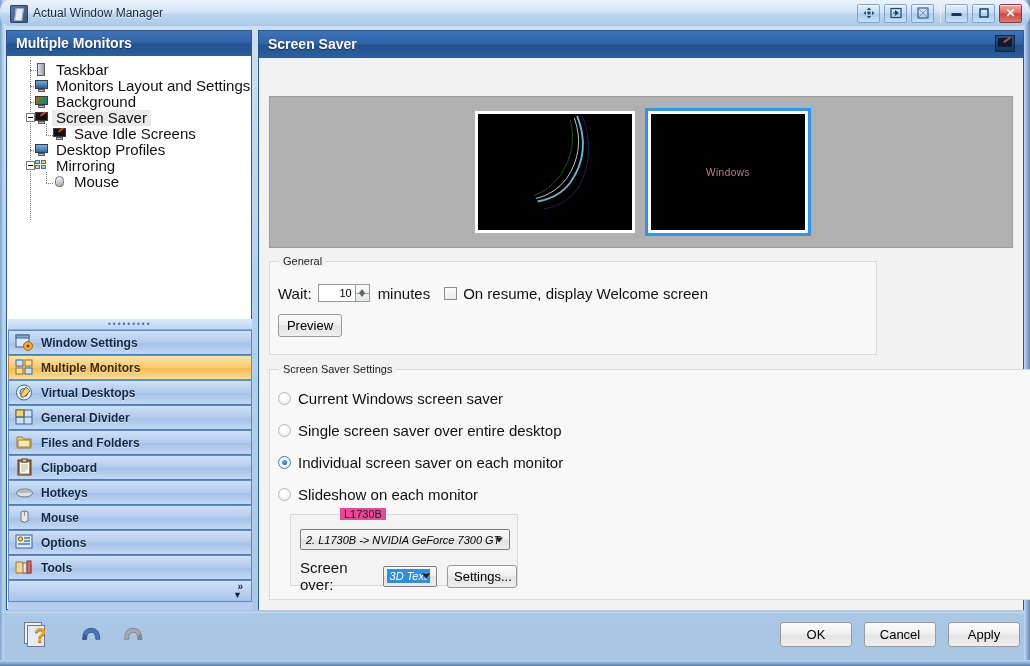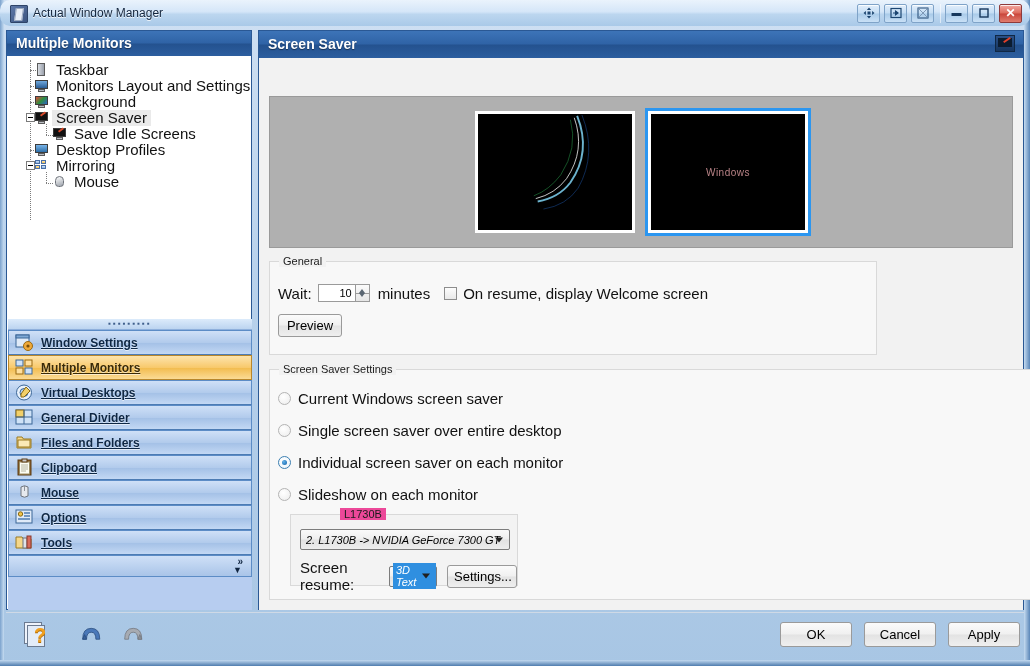--- a/index.html
+++ b/index.html
@@ -118,21 +118,20 @@
   #nav-gripper{height:10px;display:flex;align-items:center;justify-content:center;
     background:linear-gradient(180deg,#dcebfb,#bcd4f0);border-bottom:1px solid #8fb0dc;}
   #nav-gripper .dots{font-size:8px;letter-spacing:2px;color:#3f5f8c;line-height:6px;}
   .nav-item{
     height:25px;box-sizing:border-box;display:flex;align-items:center;gap:7px;
     padding-left:6px;cursor:pointer;
     background:linear-gradient(180deg,#cfe0f7 0%,#b2cbec 50%,#a3c0e6 51%,#c3d8f4 100%);
     border:1px solid #5c8cc6;border-bottom:1px solid #4d7cb4;
     font-size:12px;font-weight:bold;color:#0e2744;
     text-shadow:0 1px 0 rgba(255,255,255,.6);
-    text-decoration:underline;
   }
   .nav-item.active{
     background:linear-gradient(180deg,#fde4ad 0%,#f8c96c 50%,#f2bb4d 51%,#fbdb95 100%);
     border-color:#b8872c;color:#3a2a06;
   }
   .nav-icon{width:19px;height:19px;position:relative;flex:none;}
   #nav-more{
     height:22px;box-sizing:border-box;
     background:linear-gradient(180deg,#cfe0f7,#a9c4e8);
     border:1px solid #5c8cc6;position:relative;cursor:pointer;
@@ -445,20 +444,30 @@
           <svg width="19" height="19" viewBox="0 0 19 19">
               <rect x="3" y="2" width="13" height="15" fill="#8a5f2a" stroke="#5c3d14"></rect>
               <rect x="4.5" y="4" width="10" height="12" fill="#fdfdf4" stroke="#9c8f66"></rect>
               <rect x="7" y="1" width="5" height="3" fill="#c9c9c9" stroke="#5c3d14"></rect>
               <path d="M6 7 H13 M6 9 H13 M6 11 H13 M6 13 H11" stroke="#b5b5a0"></path>
             </svg>
         </span>
         <span>Clipboard</span>
       </div>
 
+      <div class="nav-item">
+        <span class="nav-icon">
+          <svg width="19" height="19" viewBox="0 0 19 19">
+              <ellipse cx="9.5" cy="10" rx="8" ry="4" fill="#dfe3e9" stroke="#6e747d"></ellipse>
+              <path d="M3 9 H16" stroke="#9aa0a9"></path>
+              <path d="M5 8 H14" stroke="#9aa0a9"></path>
+            </svg>
+        </span>
+        <span>Hotkeys</span>
+      </div>
 
       <div class="nav-item">
         <span class="nav-icon">
           <svg width="19" height="19" viewBox="0 0 19 19">
               <path d="M6 4 q3.5 -2.5 7 0 v9 q-3.5 2.5 -7 0 Z" fill="#e6e9ee" stroke="#6e747d"></path>
               <path d="M9.5 3 v5" stroke="#8d939c"></path>
             </svg>
         </span>
         <span>Mouse</span>
       </div>
@@ -556,21 +565,21 @@
 
         <div class="group" style="left:20px;top:144px;width:228px;height:72px;background:#f3f3f3;">
           <span class="caption" style="background:#ec4899;margin-left:40px;">L1730B</span>
 
           <div class="combo" style="position:absolute;left:9px;top:14px;width:210px;">
             <span class="val">2. L1730B  -&gt; NVIDIA GeForce 7300 GT</span>
             <span class="arrow"></span>
           </div>
 
           <div class="row" style="left:9px;top:44px;">
-            <span class="lbl">Screen resume:</span>
+            <span class="lbl">Screen over:</span>
             <span class="combo focused" style="width:60px;margin-left:6px;padding-left:3px;">
               <span class="val">3D Text</span>
               <span class="arrow"></span>
             </span>
             <button class="btn" style="width:70px;margin-left:10px;">Settings...</button>
           </div>
         </div>
       </div>
 
     </div>

